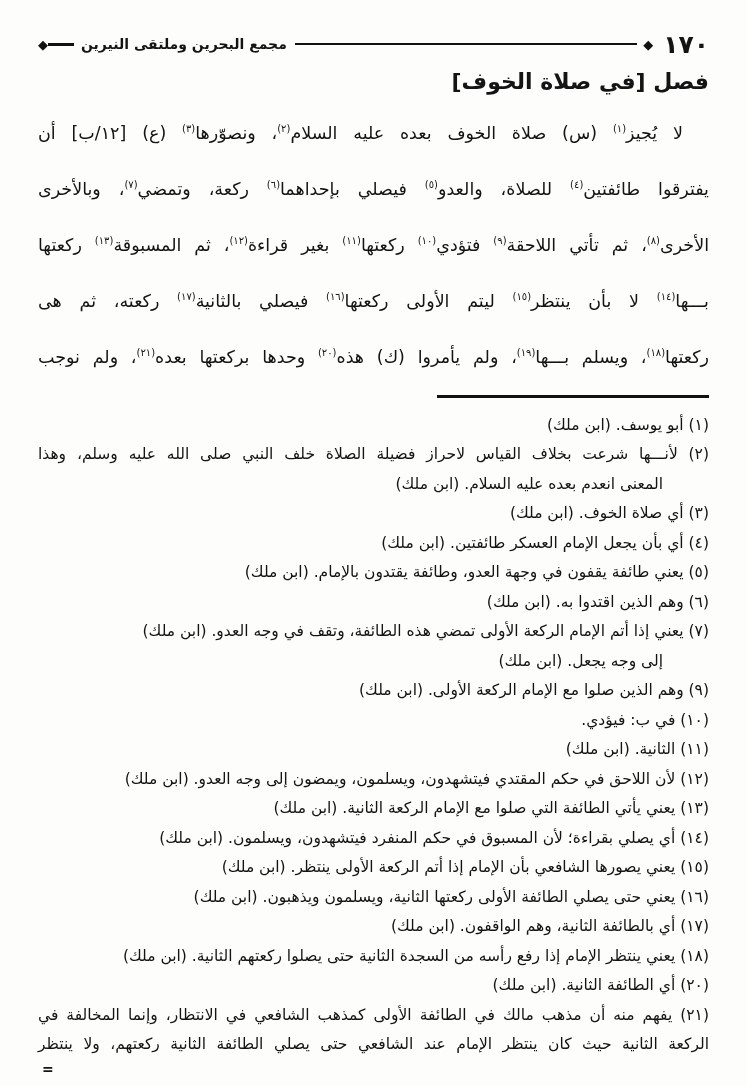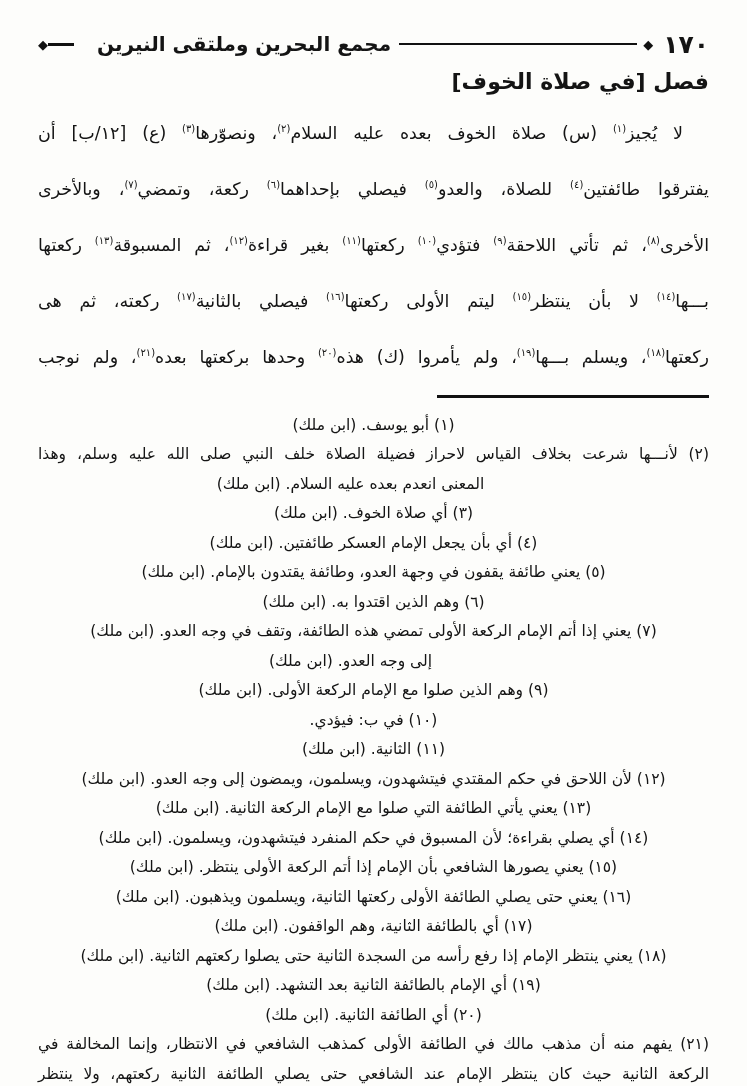--- a/index.html
+++ b/index.html
@@ -18,22 +18,22 @@
   .header{
     direction:ltr;
     display:flex;align-items:center;
     height:32px;
   }
   .orn{display:flex;align-items:center;}
   .diamond{font-size:13px;line-height:1;color:#111;}
   .dash{display:inline-block;width:26px;height:3px;background:#111;}
   .book-title{
     direction:rtl;
-    font-size:20px;font-weight:bold;
-    margin:0 8px 0 23px;
+    font-size:14px;font-weight:bold;
+    margin:0 8px 0 7px;
     white-space:nowrap;
   }
   .header-rule{flex:1;height:2.5px;background:#111;margin-right:6px;}
   .page-number{
     font-size:25px;font-weight:bold;
     margin-left:10px;letter-spacing:2px;
     white-space:nowrap;
   }
   
   .section-title{
@@ -45,21 +45,21 @@
   .body-text{font-size:17.5px;line-height:34px;}
   .body-line{text-align:justify;text-align-last:justify;margin-top:22px;}
   .body-line.first{text-indent:26px;}
   sup{font-size:10px;line-height:0;font-weight:normal;}
   
   .fn-divider{
     width:272px;height:2.5px;background:#111;
     margin:21px 0 13px auto;margin-right:0;
   }
   .footnotes{font-size:15.5px;line-height:29.5px;}
-  .fn-line{text-align:center;}
+  .fn-line{text-align:right;}
   .fn-line.stretch{text-align:justify;text-align-last:justify;}
   .fn-line.cont-indent{padding-right:46px;}
   .fn-num{white-space:nowrap;}
   .cont-mark{
     direction:ltr;text-align:left;
     font-size:14px;font-weight:bold;line-height:14px;
     padding-left:4px;margin-top:2px;
   }
 </style>
 </head>
@@ -107,21 +107,21 @@
       <div class="footnote">
         <div class="fn-line"><span class="fn-num">(٥)</span> يعني طائفة يقفون في وجهة العدو، وطائفة يقتدون بالإمام. (ابن ملك)</div>
       </div>
       <div class="footnote">
         <div class="fn-line"><span class="fn-num">(٦)</span> وهم الذين اقتدوا به. (ابن ملك)</div>
       </div>
       <div class="footnote">
         <div class="fn-line"><span class="fn-num">(٧)</span> يعني إذا أتم الإمام الركعة الأولى تمضي هذه الطائفة، وتقف في وجه العدو. (ابن ملك)</div>
       </div>
       <div class="footnote">
-        <div class="fn-line cont-indent">إلى وجه العدو. (ابن ملك)</div>
+        <div class="fn-line cont-indent">إلى وجه يجعل. (ابن ملك)</div>
       </div>
       <div class="footnote">
         <div class="fn-line"><span class="fn-num">(٩)</span> وهم الذين صلوا مع الإمام الركعة الأولى. (ابن ملك)</div>
       </div>
       <div class="footnote">
         <div class="fn-line"><span class="fn-num">(١٠)</span> في ب: فيؤدي.</div>
       </div>
       <div class="footnote">
         <div class="fn-line"><span class="fn-num">(١١)</span> الثانية. (ابن ملك)</div>
       </div>
@@ -140,23 +140,20 @@
       <div class="footnote">
         <div class="fn-line"><span class="fn-num">(١٦)</span> يعني حتى يصلي الطائفة الأولى ركعتها الثانية، ويسلمون ويذهبون. (ابن ملك)</div>
       </div>
       <div class="footnote">
         <div class="fn-line"><span class="fn-num">(١٧)</span> أي بالطائفة الثانية، وهم الواقفون. (ابن ملك)</div>
       </div>
       <div class="footnote">
         <div class="fn-line"><span class="fn-num">(١٨)</span> يعني ينتظر الإمام إذا رفع رأسه من السجدة الثانية حتى يصلوا ركعتهم الثانية. (ابن ملك)</div>
       </div>
       <div class="footnote">
-        <div class="fn-line"><span class="fn-num">(١٩)</span> أي الإمام بالطائفة الثانية بعد التشهد. (ابن ملك)</div>
-      </div>
-      <div class="footnote">
         <div class="fn-line"><span class="fn-num">(٢٠)</span> أي الطائفة الثانية. (ابن ملك)</div>
       </div>
       <div class="footnote">
         <div class="fn-line stretch"><span class="fn-num">(٢١)</span> يفهم منه أن مذهب مالك في الطائفة الأولى كمذهب الشافعي في الانتظار، وإنما المخالفة في</div>
         <div class="fn-line cont-flush stretch">الركعة الثانية حيث كان ينتظر الإمام عند الشافعي حتى يصلي الطائفة الثانية ركعتهم، ولا ينتظر</div>
       </div>
     </div>
 
   <div class="cont-mark">=</div>
 

